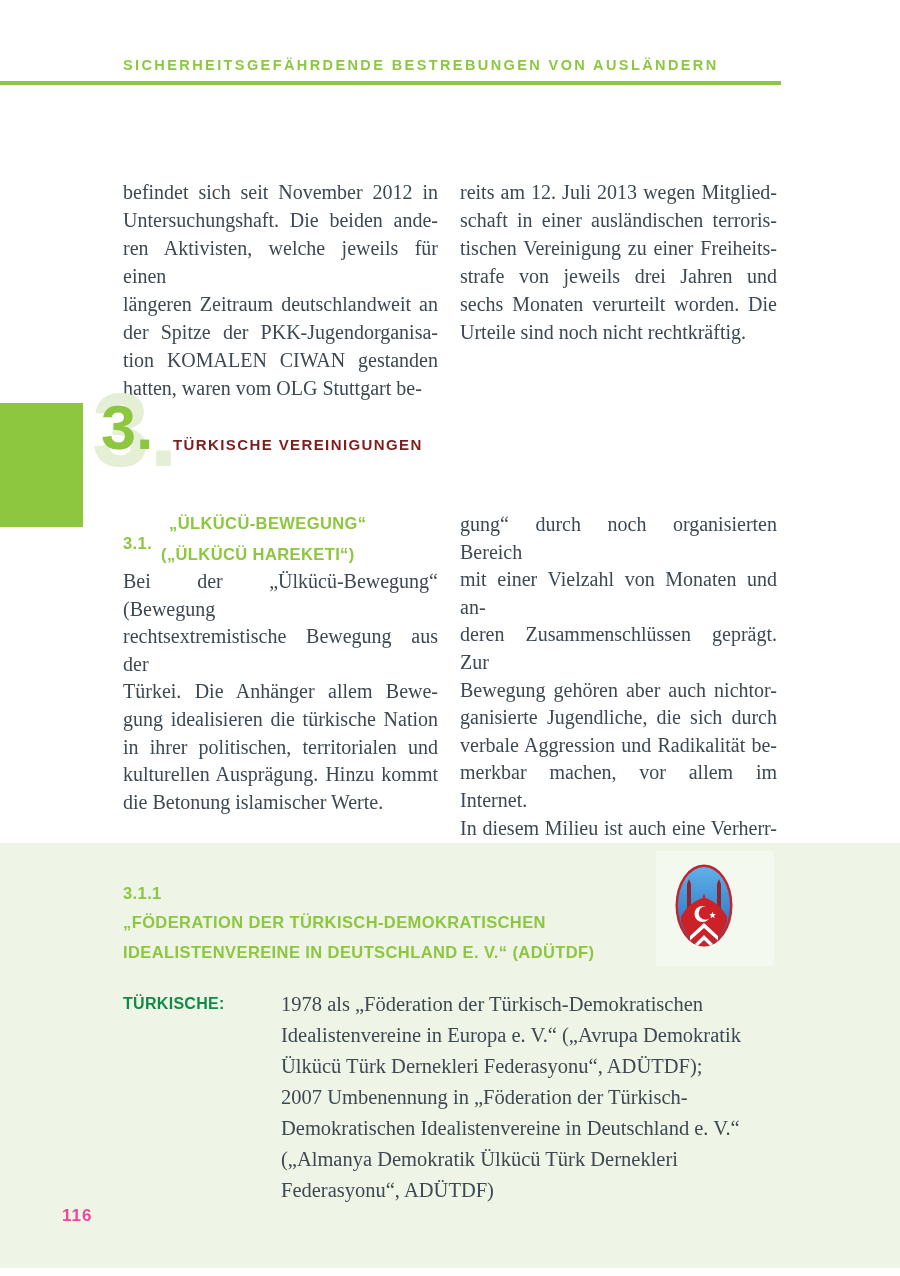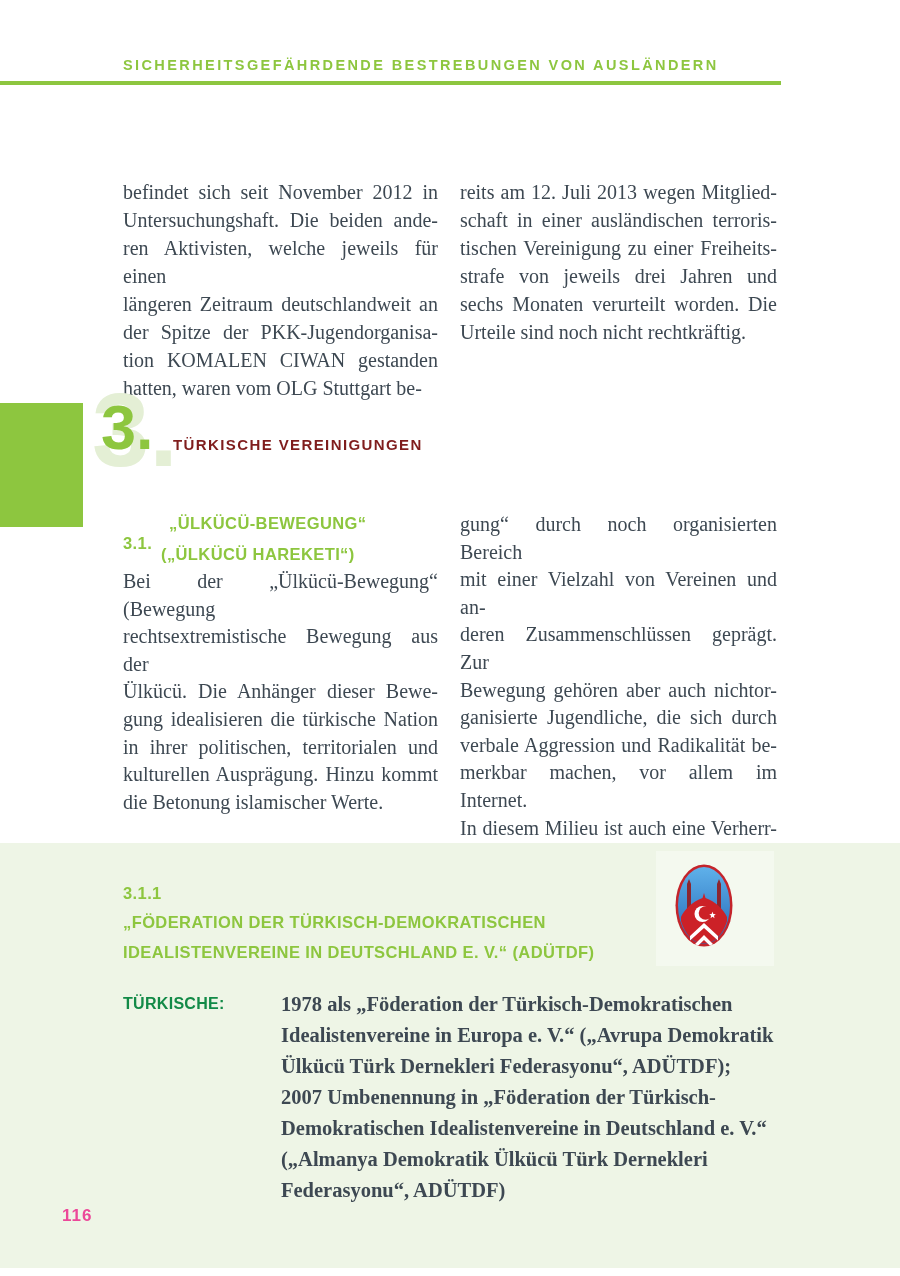--- a/index.html
+++ b/index.html
@@ -49,21 +49,21 @@
         letter-spacing:.4px;color:#8dc63f;white-space:nowrap;}
   .s311-num{left:123px;top:884px;}
   .s311-t1{left:123px;top:913px;}
   .s311-t2{left:123px;top:943px;}
   .logo-patch{left:656px;top:851px;width:118px;height:115px;background:#f4f9ef;}
   .logo{left:675px;top:864px;width:58px;height:83px;}
   .gruendung-label{
     left:123px;top:995px;font-family:"Liberation Sans",sans-serif;font-weight:bold;
     font-size:16px;letter-spacing:.3px;color:#128a47;white-space:nowrap;
   }
-  .gruendung-text{left:281px;top:989px;width:490px;font-size:20.5px;line-height:31px;font-weight:bold;}
+  .gruendung-text{left:281px;top:989px;width:490px;font-size:20.5px;line-height:31px;}
   .page-number{
     left:62px;top:1206px;font-family:"Liberation Sans",sans-serif;font-weight:bold;
     font-size:17px;letter-spacing:1px;color:#ec4899;
   }
 </style>
 </head>
 <body>
 
 <div class="abs header-title">SICHERHEITSGEFÄHRDENDE BESTREBUNGEN VON AUSLÄNDERN</div>
 <div class="abs header-rule"></div>
@@ -90,29 +90,29 @@
 <div class="abs big3-shadow">3.</div>
 <div class="abs big3">3.</div>
 <div class="abs sec3-title">TÜRKISCHE VEREINIGUNGEN</div>
 
 <div class="abs h31 s31-num">3.1.</div>
 <div class="abs h31 s31-t1">„ÜLKÜCÜ-BEWEGUNG“</div>
 <div class="abs h31 s31-t2">(„ÜLKÜCÜ HAREKETI“)</div>
 <div class="abs col s31-left">
     <div class="tline just">Bei der „Ülkücü-Bewegung“ (Bewegung</div>
     <div class="tline just">rechtsextremistische Bewegung aus der</div>
-    <div class="tline just">Ülkücü. Die Anhänger dieser Bewe-</div>
+    <div class="tline just">Türkei. Die Anhänger allem Bewe-</div>
     <div class="tline just">gung idealisieren die türkische Nation</div>
     <div class="tline just">in ihrer politischen, territorialen und</div>
     <div class="tline just">kulturellen Ausprägung. Hinzu kommt</div>
     <div class="tline">die Betonung islamischer Werte.</div>
   </div>
 <div class="abs col s31-right">
     <div class="tline just">gung“ durch noch organisierten Bereich</div>
-    <div class="tline just">mit einer Vielzahl von Vereinen und an-</div>
+    <div class="tline just">mit einer Vielzahl von Monaten und an-</div>
     <div class="tline just">deren Zusammenschlüssen geprägt. Zur</div>
     <div class="tline just">Bewegung gehören aber auch nichtor-</div>
     <div class="tline just">ganisierte Jugendliche, die sich durch</div>
     <div class="tline just">verbale Aggression und Radikalität be-</div>
     <div class="tline just">merkbar machen, vor allem im Internet.</div>
     <div class="tline just">In diesem Milieu ist auch eine Verherr-</div>
     <div class="tline just">lichung von Gewalt und Waffen zu be-</div>
     <div class="tline">obachten.</div>
   </div>
 

